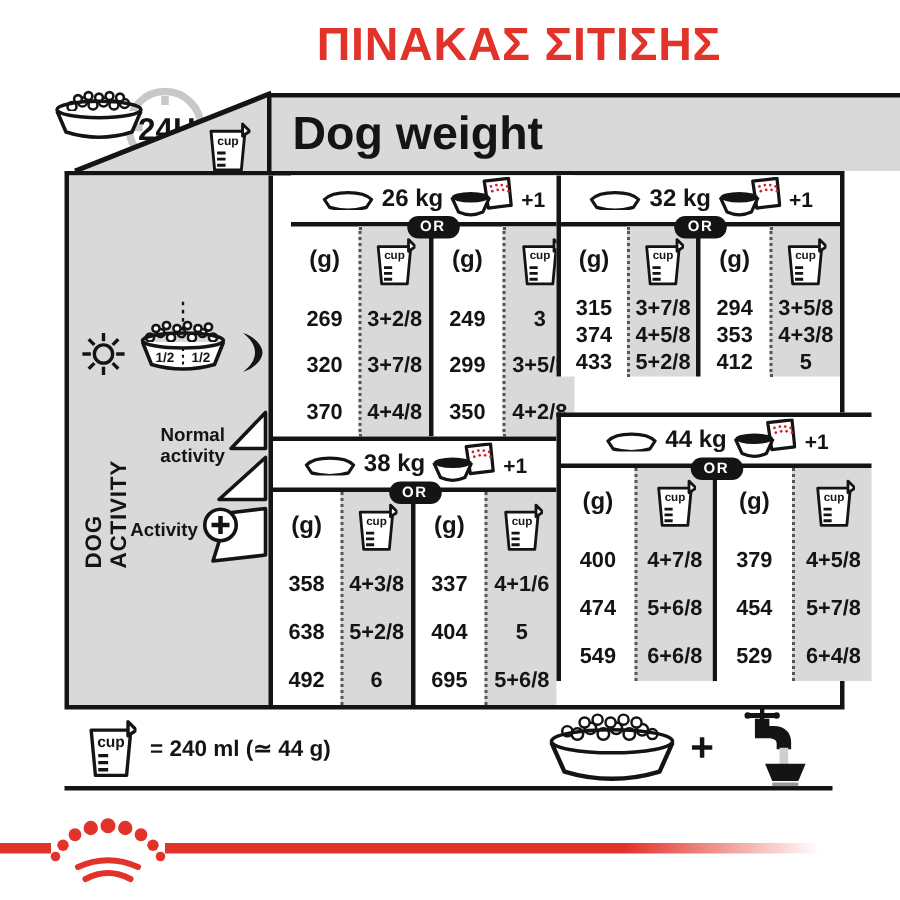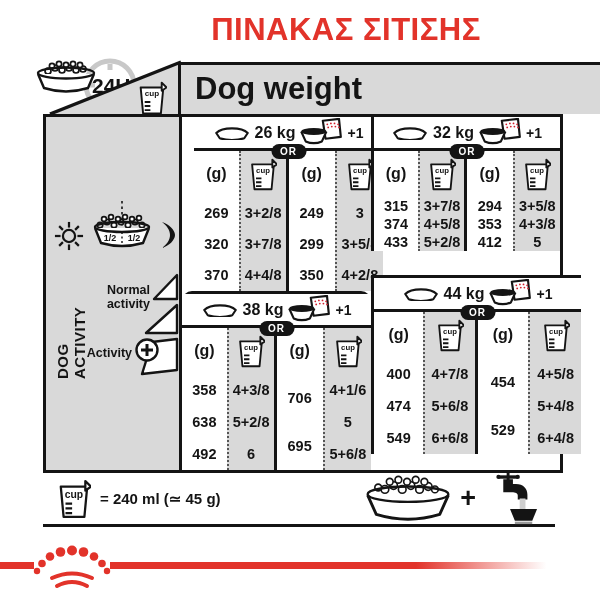--- a/index.html
+++ b/index.html
@@ -49,21 +49,21 @@
   .moon{left:110px;top:104px;width:20px;height:28px;}
   .norm-label{left:26px;top:166px;width:78px;text-align:right;font-size:12.5px;font-weight:bold;}
   .act-label{left:26px;top:229px;width:60px;text-align:right;font-size:12.5px;font-weight:bold;}
   .wedges{right:0;top:156px;width:40px;height:108px;}
   .plus-circ{left:88px;top:220px;width:26px;height:26px;}
 
   
   .q{box-sizing:border-box;background:#fff;}
   .q0{left:136px;top:0;width:189px;height:174px;margin-left:12px;}
   .q1{left:325px;top:0;width:189px;height:134px;border-left:3px solid var(--ink);}
-  .q2{left:136px;top:174px;width:189px;height:179px;border-top:3px solid var(--ink);border-radius:10px;}
+  .q2{left:136px;top:174px;width:189px;height:179px;border-top:3px solid var(--ink);}
   .q3{left:325px;top:158px;width:210px;height:179px;border-left:3px solid var(--ink);border-top:3px solid var(--ink);}
   .qhead{
     position:relative;height:31px;border-bottom:3px solid var(--ink);
     display:flex;align-items:center;justify-content:center;gap:5px;background:#fff;
   }
   .wlabel{font-size:16px;font-weight:bold;white-space:nowrap;}
   .plus1{font-size:14px;font-weight:bold;}
   .orbadge{
     position:absolute;left:50%;bottom:-11px;transform:translateX(-50%);
     background:var(--ink);color:#fff;font-size:10px;font-weight:bold;letter-spacing:1px;
@@ -392,21 +392,22 @@
               </svg>
             </div>
             <div class="cell">4+3/8</div>
             <div class="cell">5+2/8</div>
             <div class="cell">6</div>
           </div>
         </div>
         <div class="subt">
           <div class="col">
             <div class="colhead">(g)</div>
-            <div class="cell">706</div>
+            <div class="cell">337</div>
+            <div class="cell">404</div>
             <div class="cell">695</div>
           </div>
           <div class="col cupcol">
             <div class="colhead">
               <svg class="cupico" viewBox="0 0 36 42">
                 <polygon points="4,8 32,8 29,40 7,40" class="ol"></polygon>
                 <polygon points="30,2 36,8 30,12" class="ol" stroke-width="1.8"></polygon>
                 <text x="18" y="19" class="cuptxt">cup</text>
                 <path d="M9,26 h7 M9,31 h7 M9,36 h7" class="ln" stroke-width="2"></path>
               </svg>
@@ -459,49 +460,50 @@
               </svg>
             </div>
             <div class="cell">4+7/8</div>
             <div class="cell">5+6/8</div>
             <div class="cell">6+6/8</div>
           </div>
         </div>
         <div class="subt">
           <div class="col">
             <div class="colhead">(g)</div>
+            <div class="cell">379</div>
             <div class="cell">454</div>
             <div class="cell">529</div>
           </div>
           <div class="col cupcol">
             <div class="colhead">
               <svg class="cupico" viewBox="0 0 36 42">
                 <polygon points="4,8 32,8 29,40 7,40" class="ol"></polygon>
                 <polygon points="30,2 36,8 30,12" class="ol" stroke-width="1.8"></polygon>
                 <text x="18" y="19" class="cuptxt">cup</text>
                 <path d="M9,26 h7 M9,31 h7 M9,36 h7" class="ln" stroke-width="2"></path>
               </svg>
             </div>
             <div class="cell">4+5/8</div>
-            <div class="cell">5+4/8</div>
+            <div class="cell">5+7/8</div>
             <div class="cell">6+4/8</div>
           </div>
         </div>
       </div>
     </div>
   </div>
 
   <div class="abs footer">
     <svg class="cup-foot" viewBox="0 0 36 42">
       <polygon points="4,8 32,8 29,40 7,40" class="ol"></polygon>
       <polygon points="30,2 36,8 30,12" class="ol" stroke-width="1.8"></polygon>
       <text x="18" y="20" class="cuptxt-big">cup</text>
       <path d="M9,26 h7 M9,31 h7 M9,36 h7" class="ln" stroke-width="2"></path>
     </svg>
-    <span class="equiv-label">= 240 ml (≃ 45 g)</span>
+    <span class="equiv-label">= 240 ml (≃ 44 g)</span>
     <span class="fspacer"></span>
     <svg class="bowl-big" viewBox="0 0 92 52">
       <circle cx="22" cy="16" r="4" class="kib"></circle>
         <circle cx="31" cy="12" r="4" class="kib"></circle>
       <circle cx="40" cy="16" r="4" class="kib"></circle>
         <circle cx="49" cy="12" r="4" class="kib"></circle>
       <circle cx="58" cy="16" r="4" class="kib"></circle>
         <circle cx="67" cy="13" r="4" class="kib"></circle>
       <circle cx="27" cy="8" r="3.5" class="kib"></circle>
         <circle cx="36" cy="6" r="3.5" class="kib"></circle>

